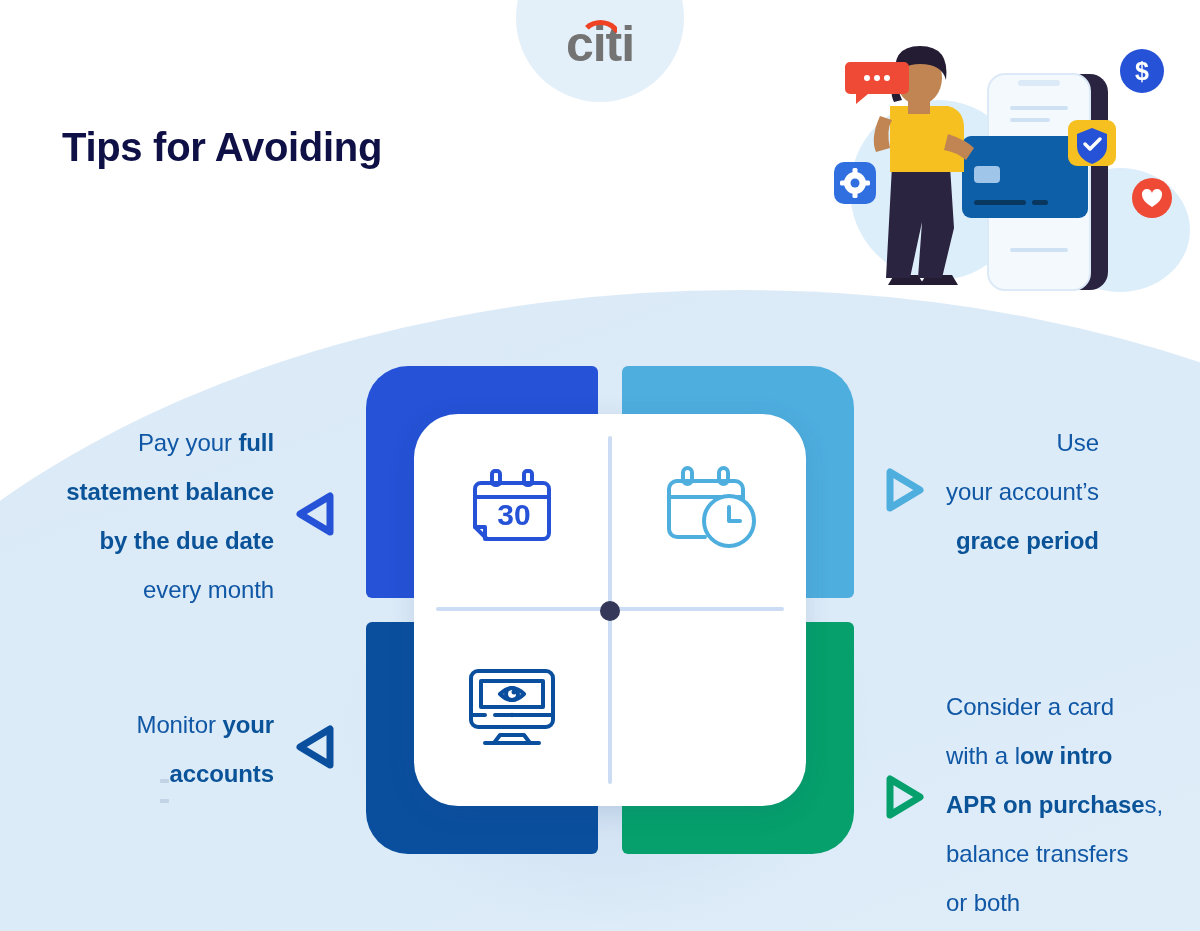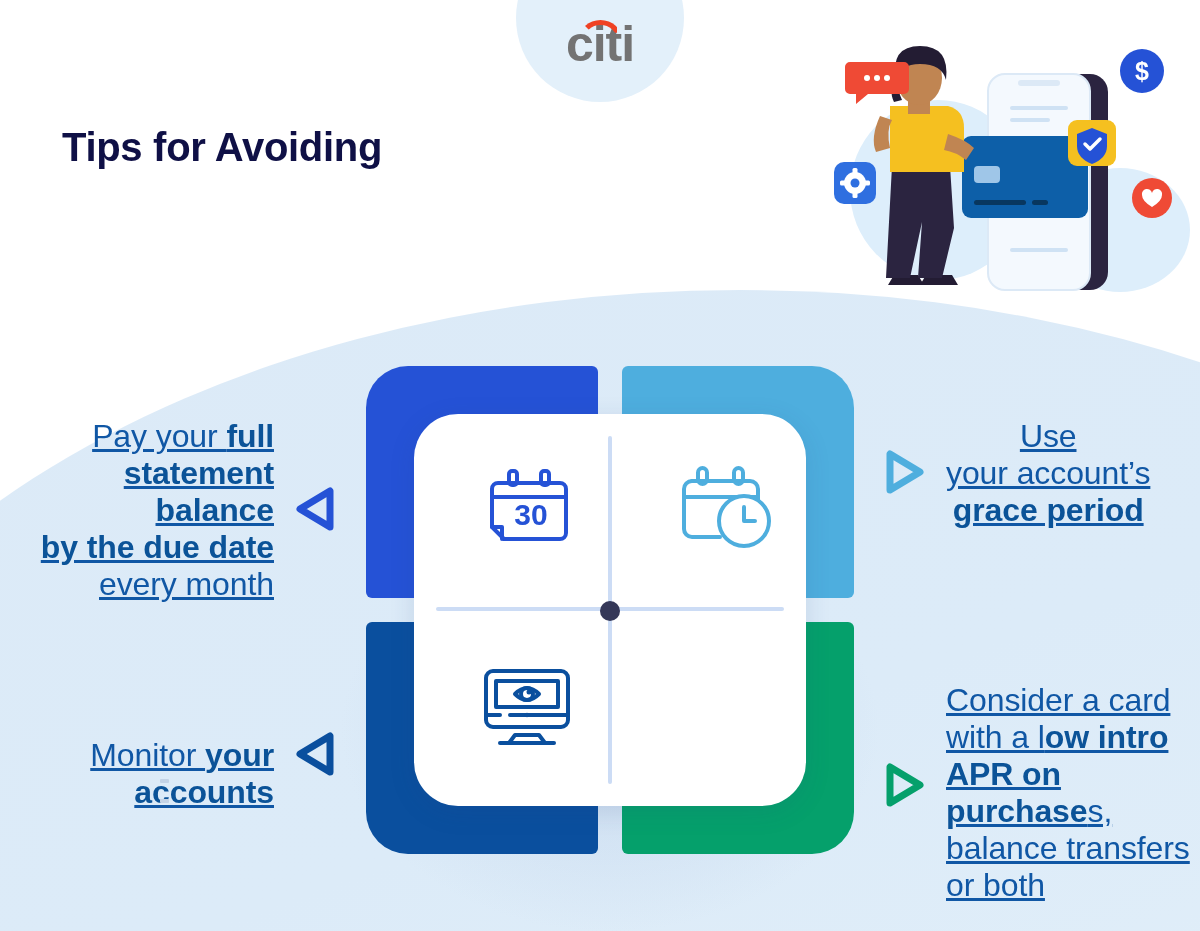--- a/index.html
+++ b/index.html
@@ -111,50 +111,49 @@
     position: absolute; left: 256px; top: 84px;
     width: 4px; height: 348px; background: #ccdcf5; border-radius: 2px; z-index: 5;
   }
   #center-dot {
     position: absolute; left: 248px; top: 249px;
     width: 20px; height: 20px; border-radius: 50%;
     background: #353858; z-index: 6;
   }
   .icon-cell {
     position: absolute; width: 120px; height: 110px; z-index: 6;
-    display: flex; align-items: center; justify-content: flex-end;
+    display: flex; align-items: center; justify-content: center;
   }
   #cell-tl { left: 100px; top: 100px; }
   #cell-tr { left: 300px; top: 100px; }
   #cell-bl { left: 100px; top: 300px; }
   #cell-br { left: 300px; top: 300px; }
 
   
   .callout { position: absolute; z-index: 6; display: flex; align-items: center; }
   .callout-text {
     color: #1057a5;
-    font-size: 32px;
-    line-height: 37px;
+    font-size: 24px;
+    line-height: 49px;
     letter-spacing: -0.1px;
-    text-decoration: underline;
   }
   .callout-text b { color: #0b5398; font-weight: 700; }
   .tri { flex: 0 0 auto; }
 
   #callout-tl { left: 0px; top: 418px; width: 336px; justify-content: flex-end; }
   #callout-tl .callout-text { text-align: right; }
   #callout-tl .tri { margin-left: 22px; }
 
   #callout-bl { left: 0px; top: 700px; width: 336px; justify-content: flex-end; }
-  #callout-bl .callout-text { text-align: right; margin-top: 37px; }
+  #callout-bl .callout-text { text-align: right; }
   #callout-bl .tri { margin-left: 22px; }
 
   #callout-tr { left: 884px; top: 418px; width: 316px; }
   #callout-tr .tri { margin-right: 22px; }
-  #callout-tr .callout-text { text-align: center; }
+  #callout-tr .callout-text { text-align: right; }
 
   #callout-br { left: 884px; top: 670px; width: 316px; }
   #callout-br .tri { margin-right: 22px; }
   #callout-br .callout-text { text-align: left; margin-top: 12px; }
 
   .stray-dash {
     position: absolute; z-index: 6;
     width: 9px; height: 4px; background: #c3d3e6; border-radius: 1px;
   }
   #stray-1 { left: 160px; top: 779px; }

